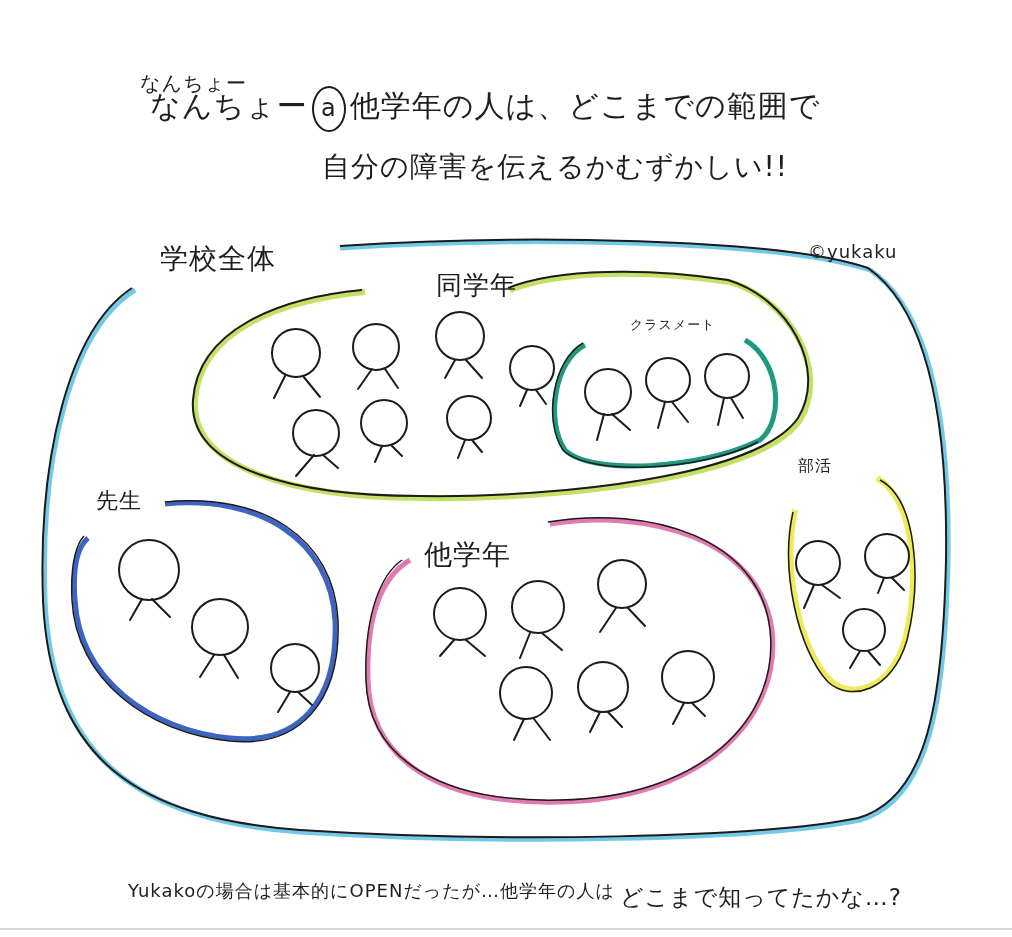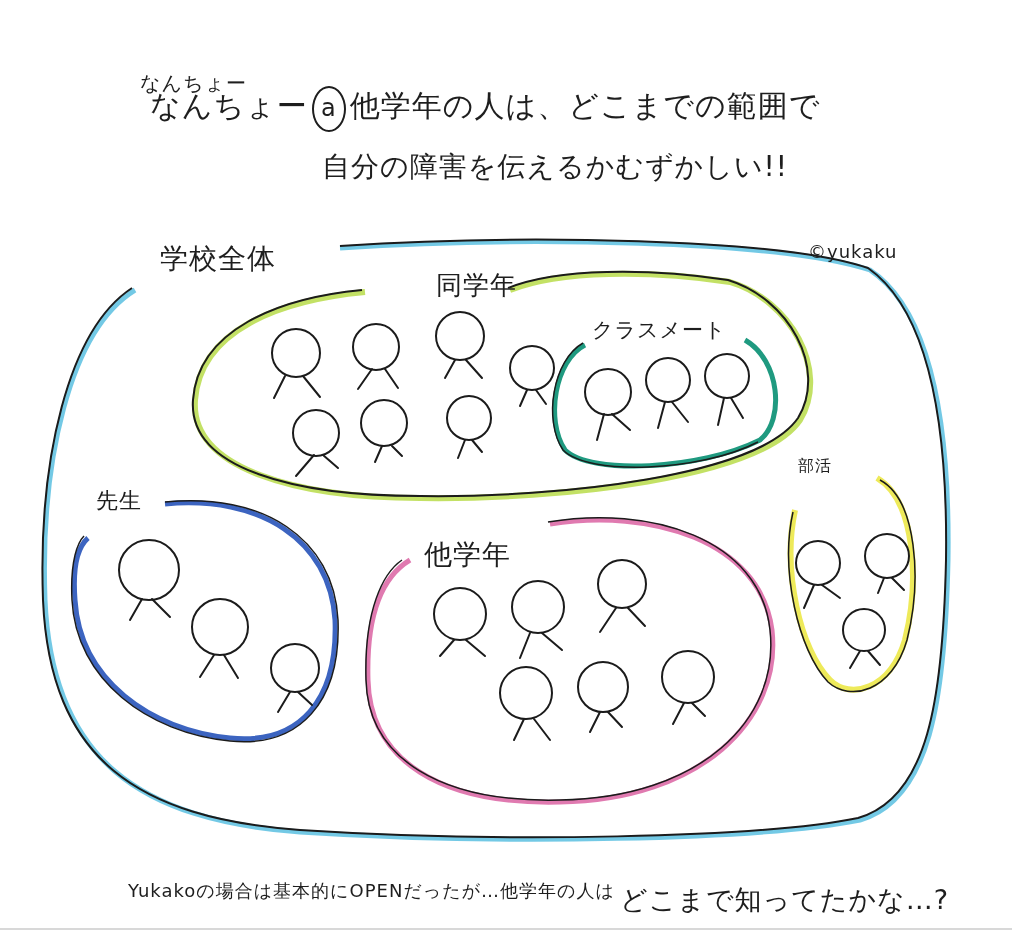--- a/index.html
+++ b/index.html
@@ -154,23 +154,23 @@
 </svg>
 
 <div class="txt" style="left:140px;top:56px;font-size:20px;margin-top:14px;">なんちょー</div>
 <div class="txt" style="left:150px;top:86px;font-size:30px;">
   <span>なんちょー</span><span class="circled">a</span><span>他学年の人は、どこまでの範囲で</span>
 </div>
 <div class="txt" style="left:322px;top:148px;font-size:28px;">自分の障害を伝えるかむずかしい!!</div>
 
 <div class="txt" style="left:160px;top:240px;font-size:28px;">学校全体</div>
 <div class="txt" style="left:404px;top:268px;font-size:26px;margin-left:32px;">同学年</div>
-<div class="txt" style="left:592px;top:316px;font-size:21px;">クラスメート</div>
+<div class="txt" style="left:630px;top:316px;font-size:13px;">クラスメート</div>
 <div class="txt" style="left:96px;top:486px;font-size:22px;">先生</div>
 <div class="txt" style="left:424px;top:536px;font-size:28px;">他学年</div>
 <div class="txt" style="left:798px;top:456px;font-size:16px;">部活</div>
 
 <div class="txt" style="left:808px;top:241px;font-size:18px;">©yukaku</div>
 
 <div class="txt" style="left:128px;top:840px;font-size:18px;margin-top:39px;">Yukakoの場合は基本的にOPENだったが…他学年の人は</div>
-<div class="txt" style="left:620px;top:882px;font-size:27px;">どこまで知ってたかな…?</div>
+<div class="txt" style="left:620px;top:882px;font-size:23px;">どこまで知ってたかな…?</div>
 
 <div class="bottom-rule"></div>
 
 </body></html>

